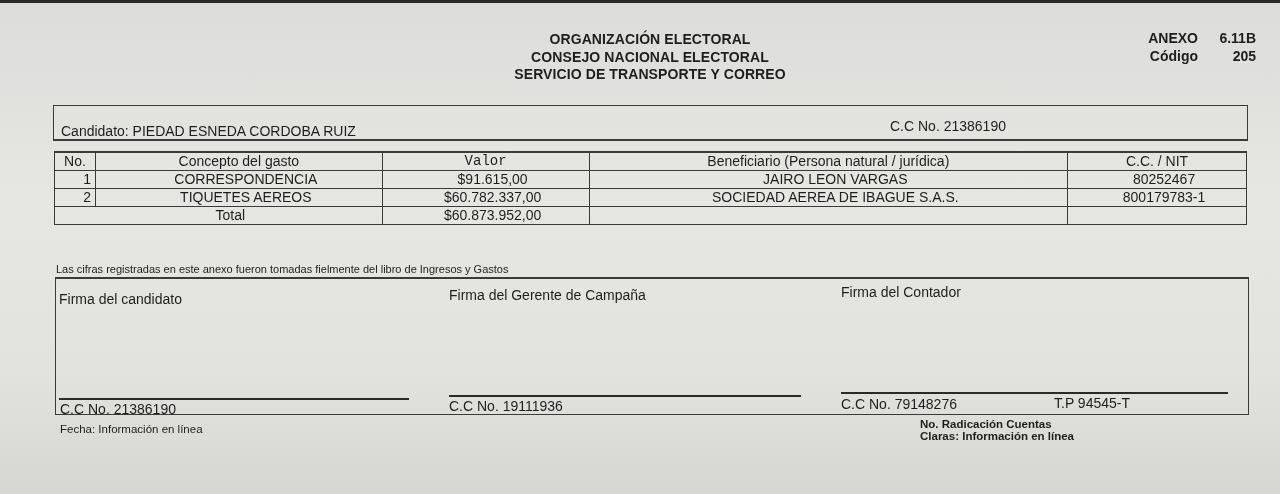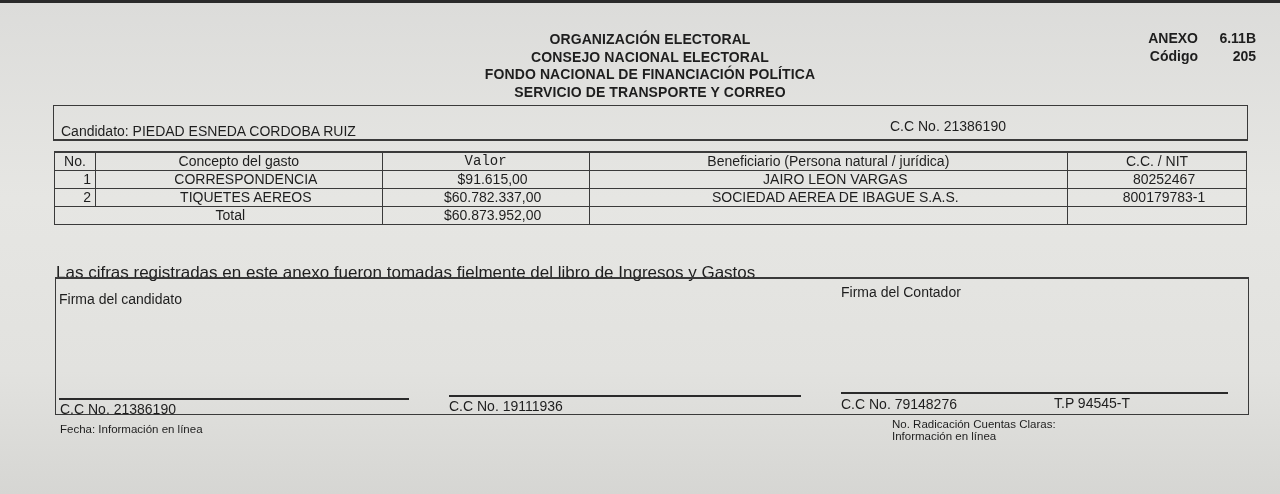--- a/index.html
+++ b/index.html
@@ -40,44 +40,43 @@
     table.exp th { border-top-width: 2px; }
     .c-no { width: 32px; }
     .c-con { width: 278px; }
     .c-val { width: 198px; font-family: Liberation Mono, monospace; }
     .c-ben { width: 470px; }
     .c-nit { width: 170px; }
     td.num { text-align: right !important; padding-right: 4px; }
     td.indent { padding-left: 18px !important; }
     td.total-label { font-weight: bold; padding-left: 28px !important; }
 
-    .note { position: absolute; left: 56px; top: 263px; font-size: 17px; }
+    .note { position: absolute; left: 56px; top: 263px; font-size: 11px; }
 
     .sig-box {
       position: absolute; left: 55px; top: 277px; width: 1194px; height: 138px;
       border: 1.5px solid #3a3a3a; border-top-width: 2px; box-sizing: border-box;
       font-size: 14px;
     }
     .sig-title { position: absolute; top: 10px; }
     .sig-line { position: absolute; height: 0; border-top: 2px solid #2a2a2a; }
     .sig-cc { position: absolute; top: 121px; }
 
     .fecha { position: absolute; left: 60px; top: 423px; font-size: 11.5px; }
-    .radic { position: absolute; left: 892px; top: 418px; font-size: 11.5px; }
+    .radic { position: absolute; left: 920px; top: 418px; font-size: 11.5px; font-weight: bold; }
   </style>
 </head>
 <body>
 
 <div class="page">
   <div class="topedge"></div>
 
   <div class="header-block">
     <div class="header-line">ORGANIZACIÓN ELECTORAL</div>
     <div class="header-line">CONSEJO NACIONAL ELECTORAL</div>
-    <div class="header-line">FONDO NACIONAL DE FINANCIACIÓN POLÍTICA</div>
     <div class="header-line">SERVICIO DE TRANSPORTE Y CORREO</div>
   </div>
 
   <div class="anexo">
     <div class="row">
       <span class="lbl">ANEXO</span>
       <span class="val">6.11B</span>
     </div>
     <div class="row">
       <span class="lbl">Código</span>
@@ -119,20 +118,21 @@
       <td></td>
       <td></td>
     </tr>
   </tbody>
     </table>
 
   <div class="note">Las cifras registradas en este anexo fueron tomadas fielmente del libro de Ingresos y Gastos</div>
 
   <div class="sig-box">
     <span class="sig-title" style="left:3px; top:12px;">Firma del candidato</span>
+    <span class="sig-title" style="left:393px; top:8px;">Firma del Gerente de Campaña</span>
     <span class="sig-title" style="left:785px; top:5px;">Firma del Contador</span>
 
     <div class="sig-line" style="left:3px; top:119px; width:350px;"></div>
     <div class="sig-line" style="left:393px; top:116px; width:352px;"></div>
     <div class="sig-line" style="left:785px; top:113px; width:387px;"></div>
 
     <span class="sig-cc" style="left:4px; top:122px;">C.C No. 21386190</span>
     <span class="sig-cc" style="left:393px; top:119px;">C.C No. 19111936</span>
     <span class="sig-cc" style="left:785px; top:117px;">C.C No. 79148276</span>
     <span class="sig-cc" style="left:998px; top:116px;">T.P 94545-T</span>

